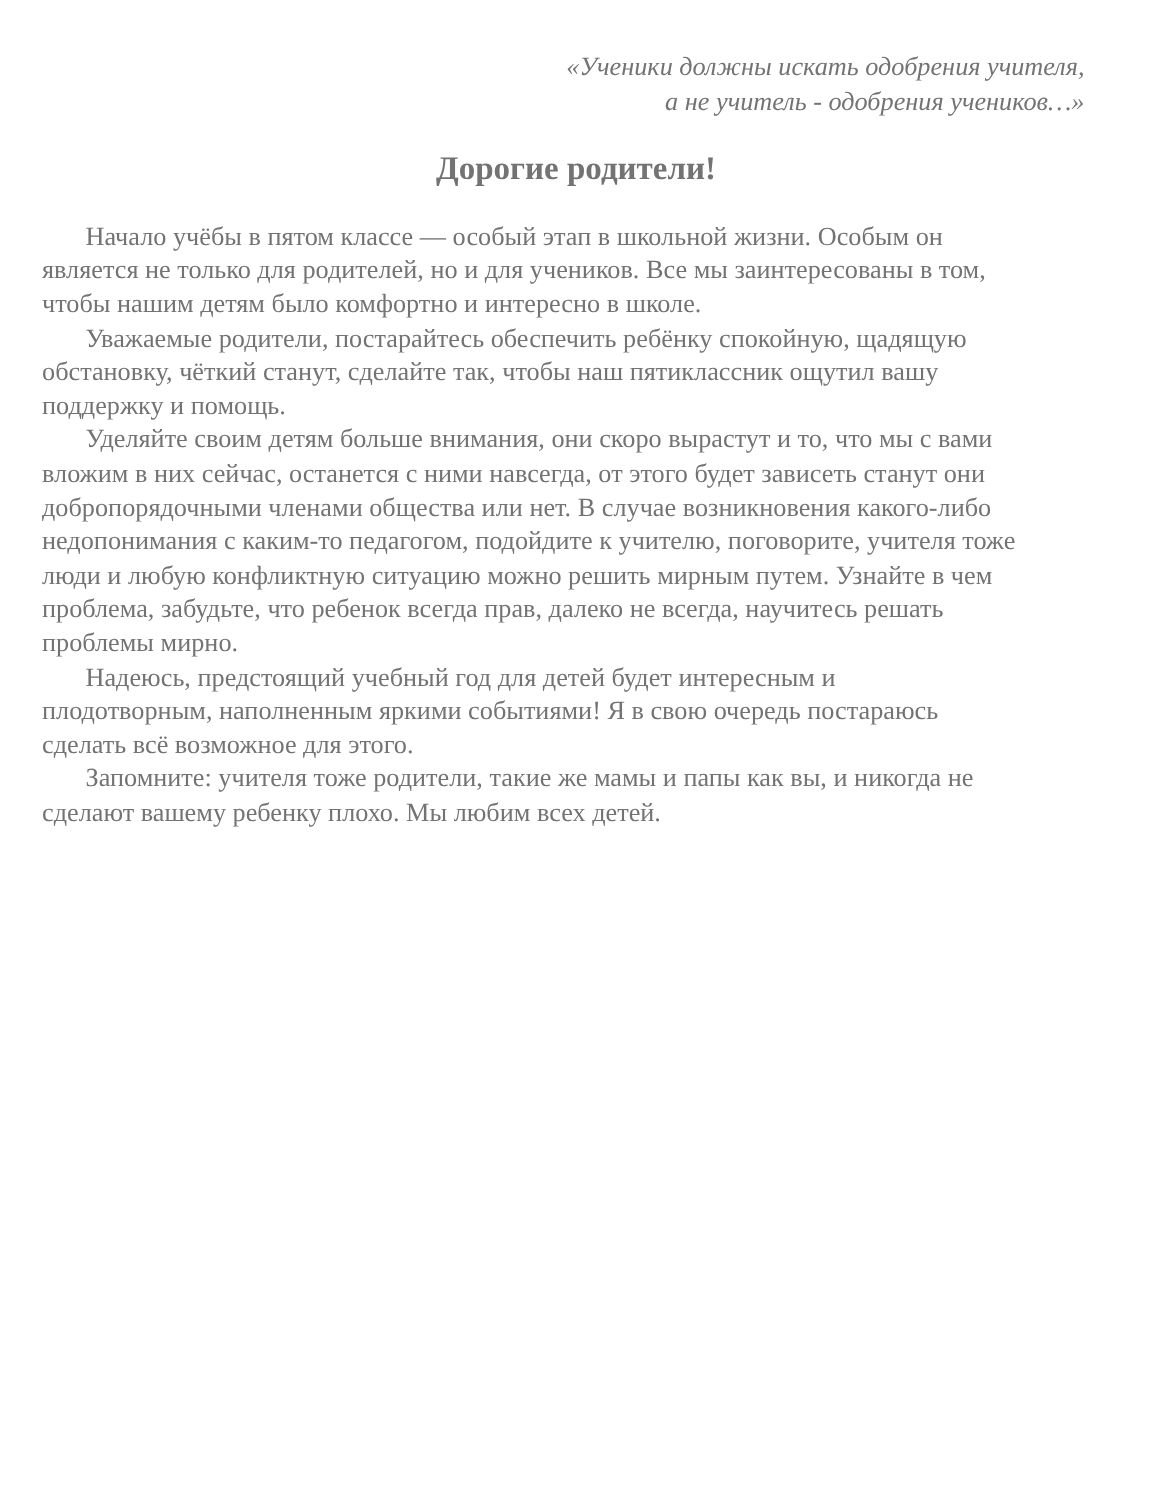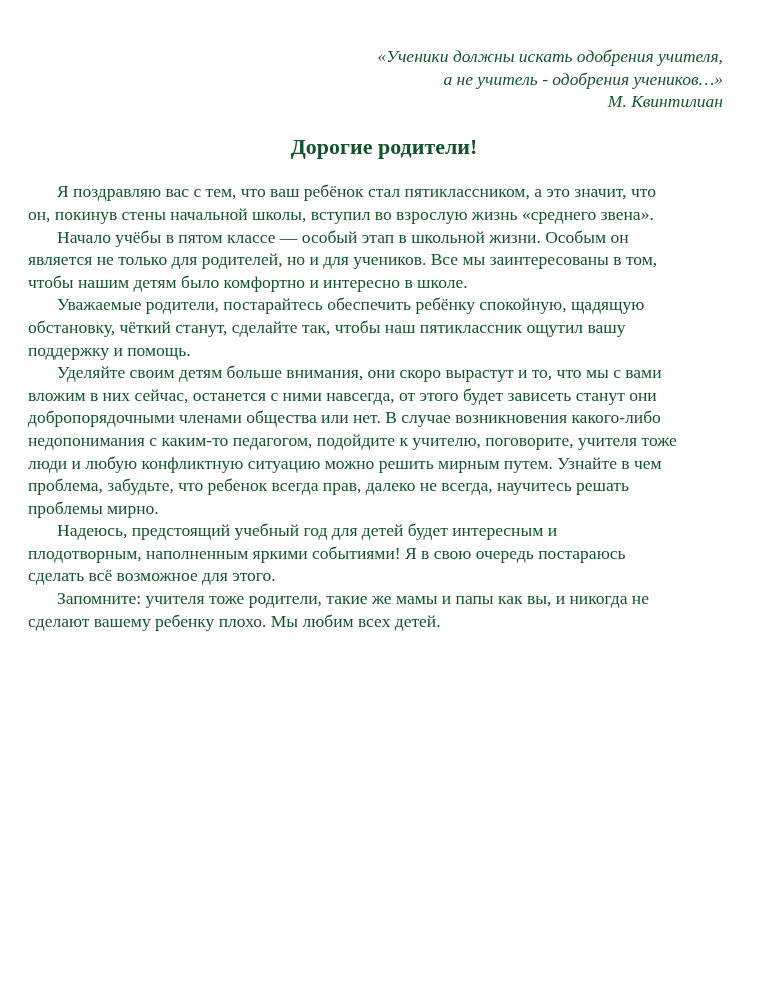--- a/index.html
+++ b/index.html
@@ -6,25 +6,25 @@
     margin: 0;
     padding: 0;
     background: #ffffff;
   }
   .page {
     position: relative;
     width: 768px;
     height: 862px;
     box-sizing: border-box;
     background: #ffffff;
-    color: #14532d;
+    color: #737373;
     font-family: "Liberation Serif", "DejaVu Serif", serif;
     font-size: 17.5px;
     line-height: 22.6px;
-    padding-top: 45px;
+    padding-top: 33px;
     overflow: hidden;
   }
   .epigraph {
     font-style: italic;
     text-align: right;
     margin: 0 45px 0 0;
   }
   .epigraph-quote {
     white-space: pre-line;
   }
@@ -47,26 +47,23 @@
     text-indent: 29px;
   }
 </style>
 </head>
 <body>
 
 <div class="page">
   <div class="epigraph">
     <div class="epigraph-quote" id="epigraph-quote">«Ученики должны искать одобрения учителя,
 а не учитель - одобрения учеников…»</div>
-    <div class="epigraph-author">М. Квинтилиан</div>
   </div>
   <h1 class="heading">Дорогие родители!</h1>
   <div class="body-text" id="body-text">
-      <p class="para">Я поздравляю вас с тем, что ваш ребёнок стал пятиклассником, а это значит, что
-он, покинув стены начальной школы, вступил во взрослую жизнь «среднего звена».</p>
       <p class="para">Начало учёбы в пятом классе — особый этап в школьной жизни. Особым он
 является не только для родителей, но и для учеников. Все мы заинтересованы в том,
 чтобы нашим детям было комфортно и интересно в школе.</p>
       <p class="para">Уважаемые родители, постарайтесь обеспечить ребёнку спокойную, щадящую
 обстановку, чёткий станут, сделайте так, чтобы наш пятиклассник ощутил вашу
 поддержку и помощь.</p>
       <p class="para">Уделяйте своим детям больше внимания, они скоро вырастут и то, что мы с вами
 вложим в них сейчас, останется с ними навсегда, от этого будет зависеть станут они
 добропорядочными членами общества или нет. В случае возникновения какого-либо
 недопонимания с каким-то педагогом, подойдите к учителю, поговорите, учителя тоже

